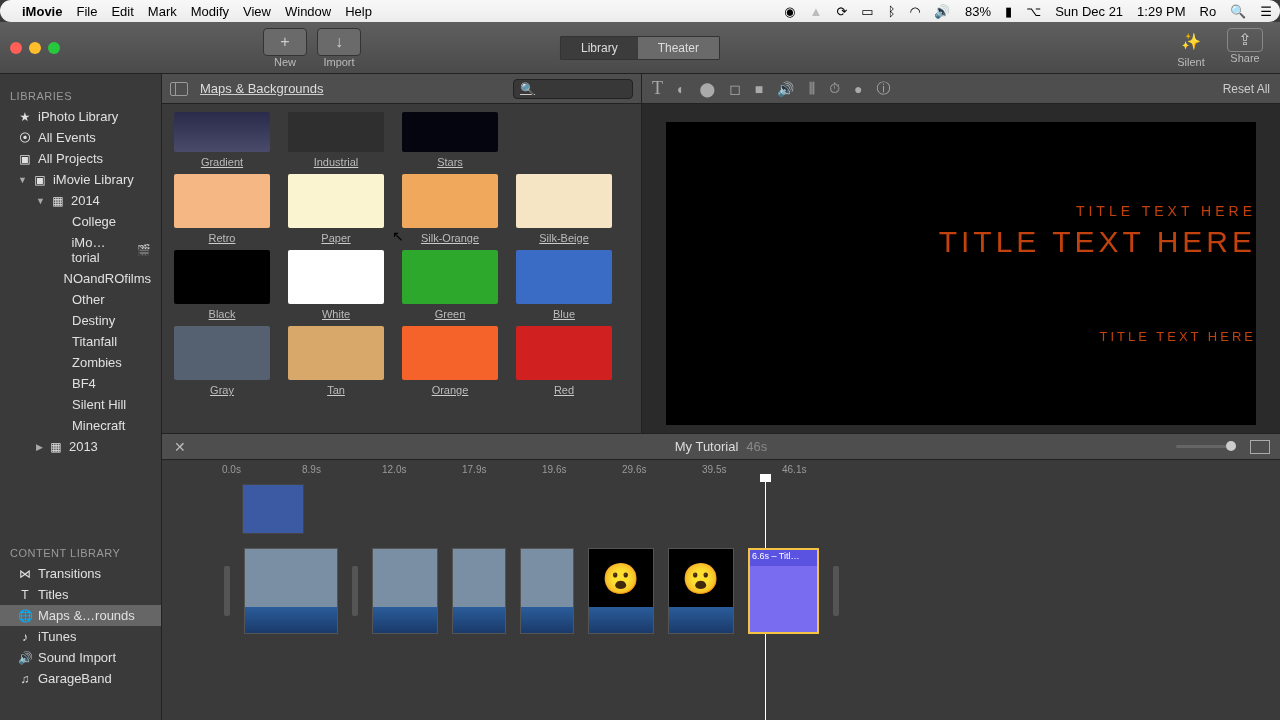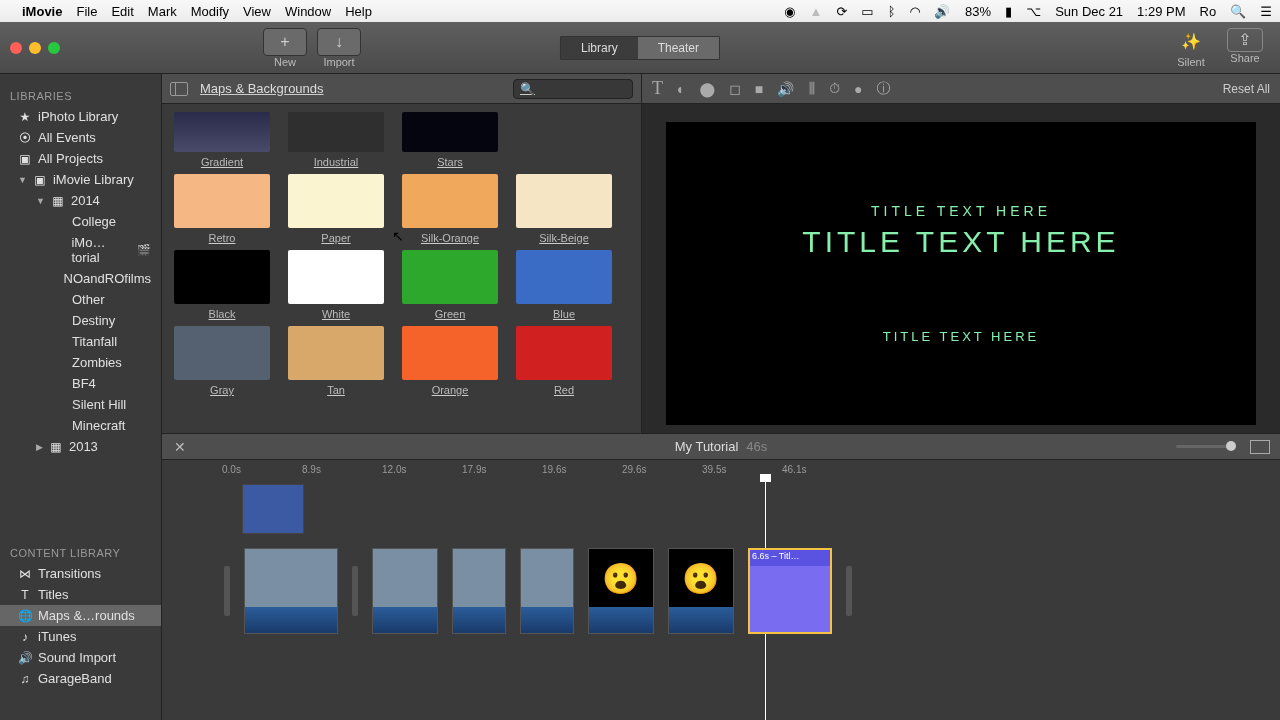--- a/index.html
+++ b/index.html
@@ -1,19 +1,19 @@
 <!DOCTYPE html>
 <html><head>
 <meta charset="utf-8">
 <style>
 * { margin: 0; padding: 0; box-sizing: border-box; font-family: -apple-system, "Helvetica Neue", Arial, sans-serif; }
 body { width: 1280px; height: 720px; background: #3a3a3a; overflow: hidden; color: #ccc; }
 
 
-.menubar { height: 22px; background: linear-gradient(#f8f8f8,#ececec); display: flex; align-items: center; font-size: 13px; color: #000; padding: 0 8px; justify-content: space-between; }
+.menubar { height: 22px; background: linear-gradient(#f8f8f8,#ececec); display: flex; align-items: center; font-size: 13px; color: #000; padding: 0 8px; justify-content: space-between; border-radius: 11px; }
 .menubar .left, .menubar .right { display: flex; align-items: center; gap: 14px; }
 .menubar .app { font-weight: bold; }
 .menubar .icon { font-size: 13px; }
 
 
 .titlebar { height: 52px; background: linear-gradient(#5f5f5f,#4a4a4a); display: flex; align-items: center; padding: 0 10px; border-bottom: 1px solid #222; position: relative; }
 .traffic { display: flex; gap: 7px; position: absolute; left: 10px; }
 .traffic span { width: 12px; height: 12px; border-radius: 50%; }
 .traffic .r { background: #ff5f56; } .traffic .y { background: #ffbd2e; } .traffic .g { background: #27c93f; }
 .tb-group { display: flex; gap: 4px; }
@@ -53,42 +53,42 @@
 .swatch .thumb.short { height: 40px; }
 .swatch .label { font-size: 11px; color: #bbb; margin-top: 4px; }
 .cursor-arrow { position:absolute; left:392px; top:228px; font-size:14px; color:#000; pointer-events:none;}
 
 
 .viewer { flex: 1; display: flex; flex-direction: column; background: #2a2a2a; }
 .viewer-toolbar { height: 30px; background: #4e4e4e; border-bottom: 1px solid #222; display: flex; align-items: center; padding: 0 10px; gap: 14px; }
 .viewer-toolbar .vico { font-size: 14px; color: #aaa; }
 .viewer-toolbar .reset { margin-left: auto; color: #ccc; font-size: 12px; }
 .canvas { flex: 1; display: flex; align-items: center; justify-content: center; padding: 18px 24px 8px; }
-.frame { width: 100%; height: 100%; background: #000; display: flex; flex-direction: column; align-items: center; justify-content: center; color: #86efac; letter-spacing: 4px; font-family: "Helvetica Neue", Arial, sans-serif;}
+.frame { width: 100%; height: 100%; background: #000; display: flex; flex-direction: column; align-items: flex-end; justify-content: center; color: #c2410c; letter-spacing: 4px; font-family: "Helvetica Neue", Arial, sans-serif;}
 .frame .t-small { font-size: 14px; margin-bottom: 6px; }
 .frame .t-large { font-size: 30px; margin-bottom: 70px; }
 .frame .t-bottom { font-size: 13px; letter-spacing: 3px; }
 
 
 .timeline-area { flex: 1; display: flex; flex-direction: column; background: #3a3a3a; position:relative;}
 .tl-header { height: 26px; background: #4e4e4e; border-bottom: 1px solid #222; display: flex; align-items: center; justify-content: center; position: relative; font-size: 13px; color: #ddd; }
 .tl-header .x { position: absolute; left: 12px; color: #bbb; font-size: 14px; }
 .tl-header .zoom { position: absolute; right: 44px; display:flex; align-items:center; gap:4px;}
 .tl-header .zoom .track { width:60px; height:3px; background:#666; border-radius:2px; position:relative;}
 .tl-header .zoom .knob { width:10px; height:10px; background:#ccc; border-radius:50%; position:absolute; right:0; top:-4px;}
 .tl-header .thumbs { position:absolute; right:10px; width:20px; height:14px; border:1px solid #aaa;}
 .tl-ruler { height: 18px; display: flex; background: #3a3a3a; padding-left: 60px; font-size: 10px; color: #9a9a9a; align-items: center; }
 .tl-ruler div { width: 80px; }
 .tl-tracks { flex: 1; position: relative; padding: 10px 0 10px 60px; }
 .track2 { position:absolute; top:6px; left:80px; width:62px; height:50px; background:#3b5aa3; border:1px solid #444;}
 .track1 { position:absolute; top:70px; left:62px; display:flex; gap:14px; }
 .clip { width: 94px; height: 86px; display:flex; flex-direction:column; border:1px solid #555;}
 .clip.narrow { width: 66px; }
 .clip.tiny { width: 54px; }
-.clip.sel { width:84px; border:2px solid #f5c243; display:flex; flex-direction:column;}
+.clip.sel { width:71px; border:2px solid #f5c243; display:flex; flex-direction:column;}
 .clip .video { flex:1; background:#7a8fa3;}
 .clip .video.emoji { background:#000; display:flex; align-items:center; justify-content:center; font-size:30px;}
 .clip .audio { height: 26px; background: linear-gradient(#2b5d9b,#1a3a6a); }
 .clip.sel .title { height:16px; background:#5a52e0; font-size:9px; color:#fff; padding:1px 2px; white-space:nowrap; overflow:hidden;}
 .clip.sel .body { flex:1; background:#7a6cf0; }
 .edge { width:6px; background:#555; align-self:center; height:50px; border-radius:2px;}
 .playhead { position:absolute; left:603px; top:0; bottom:0; width:1px; background:#fff;}
 .playhead::before { content:""; position:absolute; top:-4px; left:-5px; width:11px; height:8px; background:#fff;}
 
 

